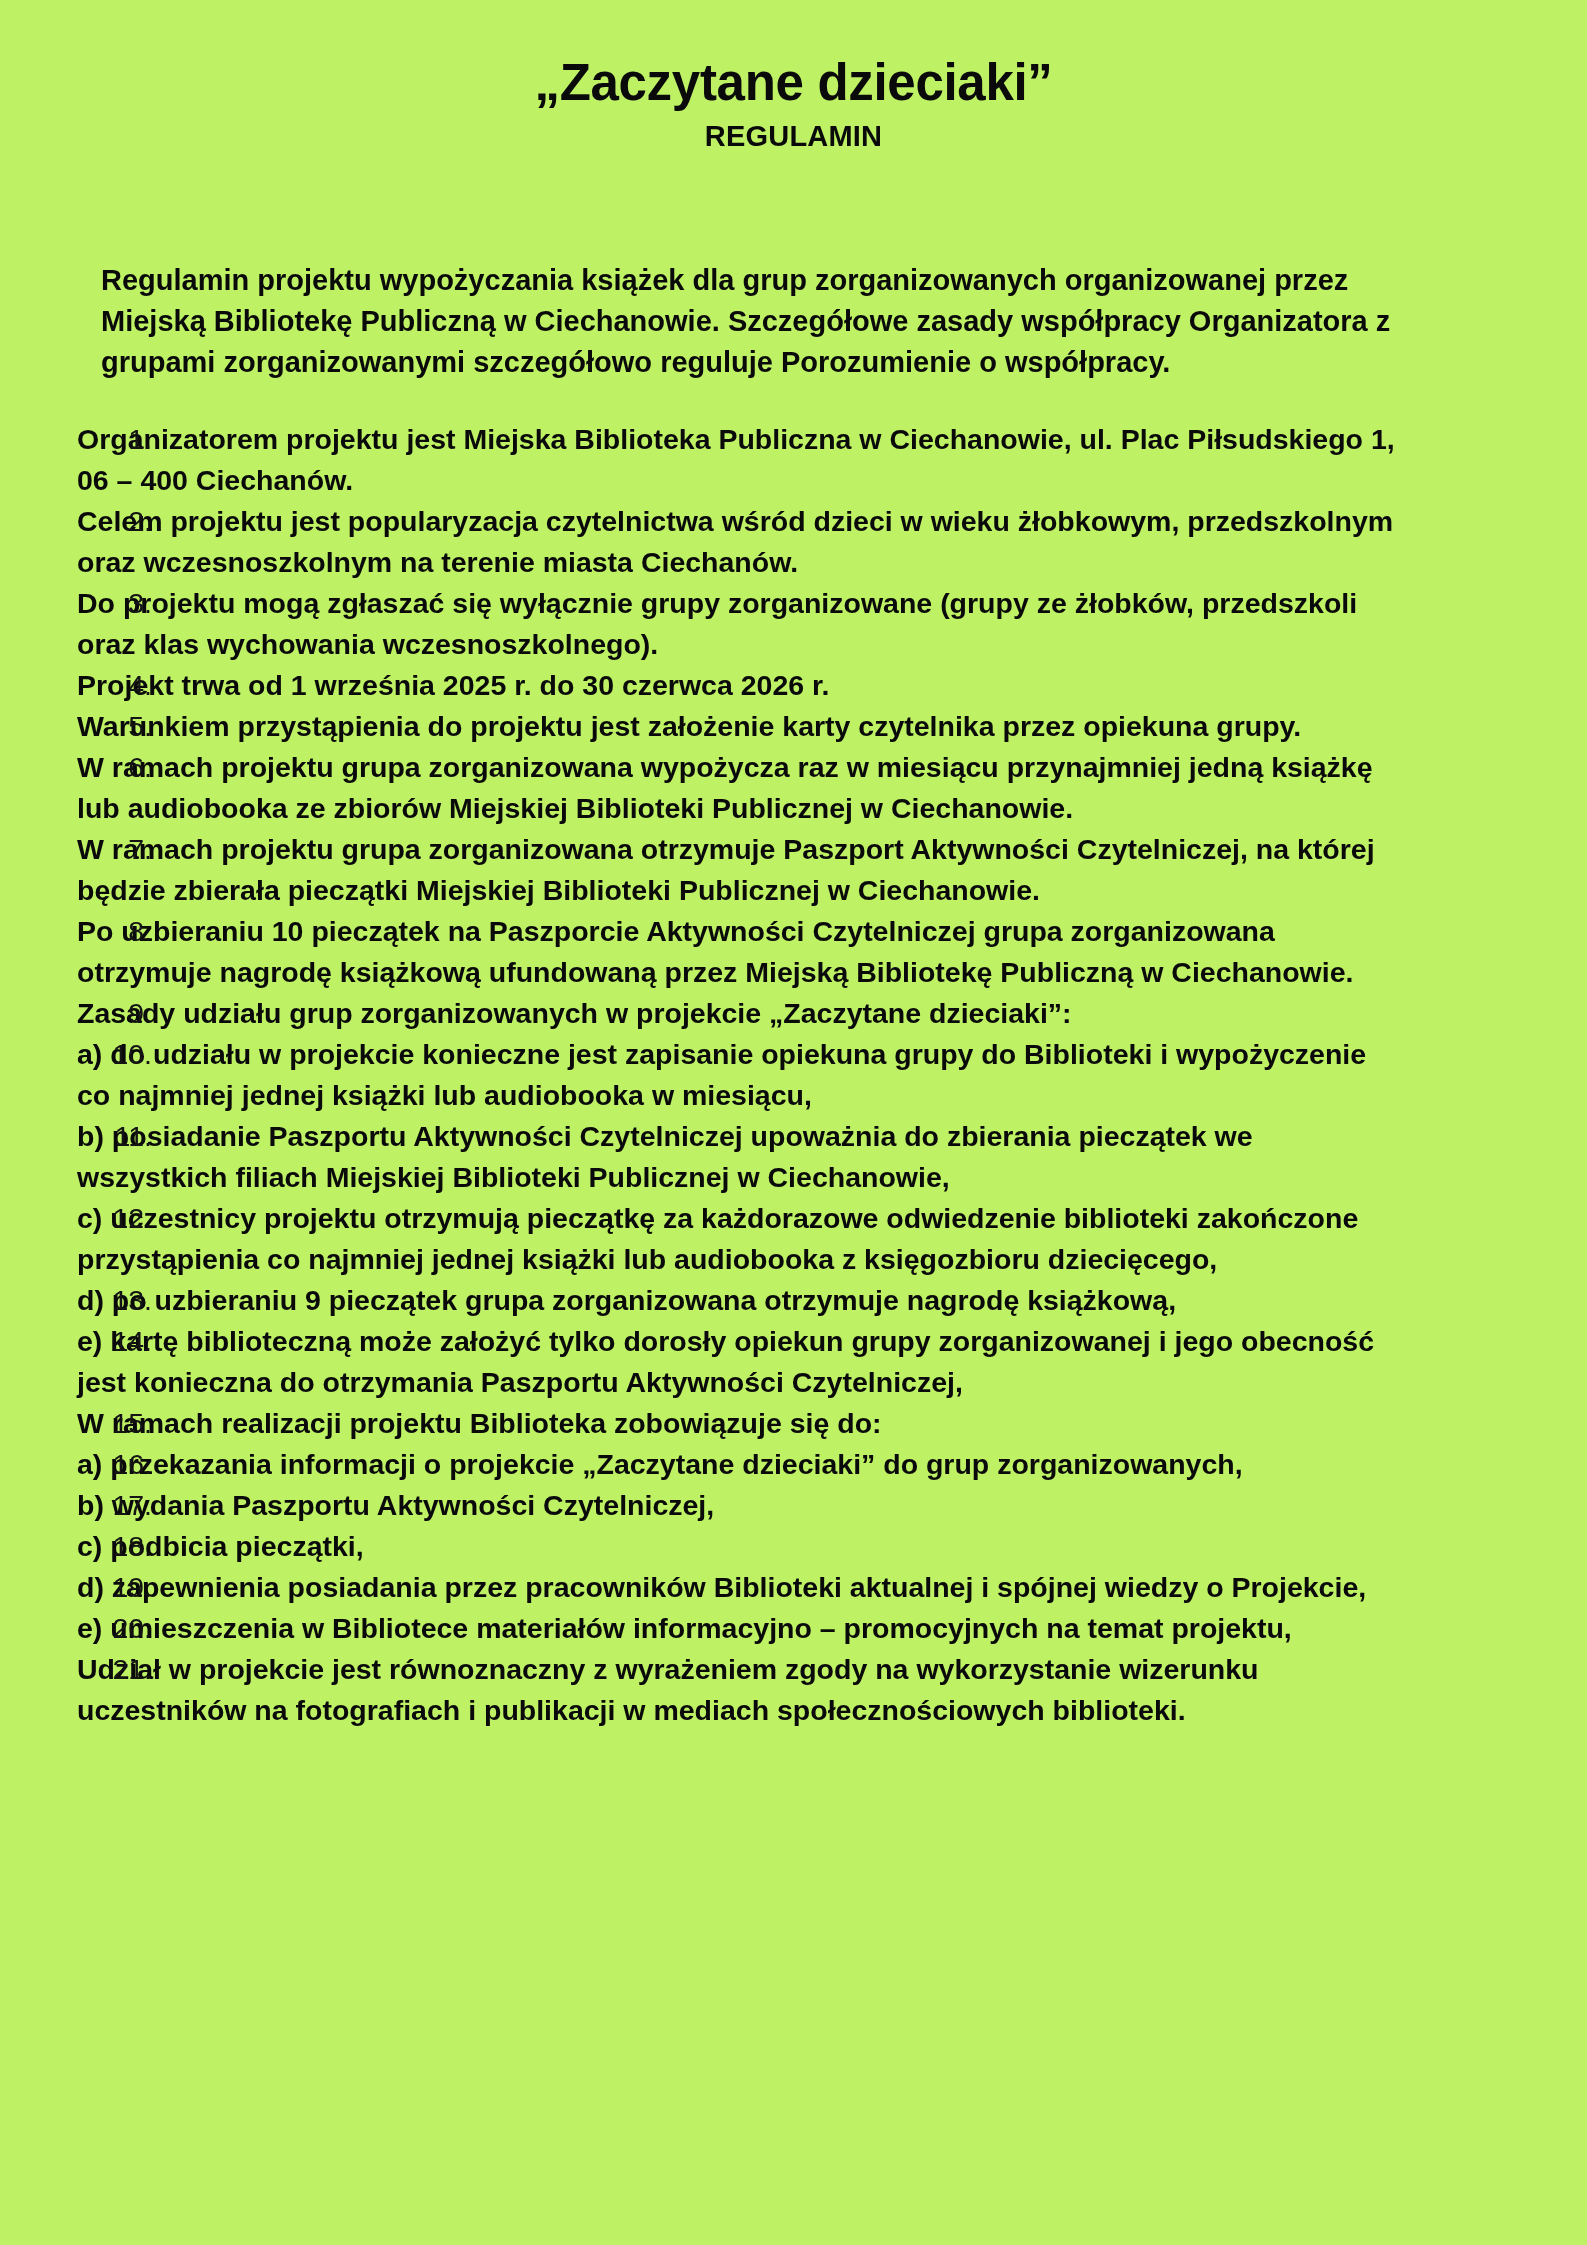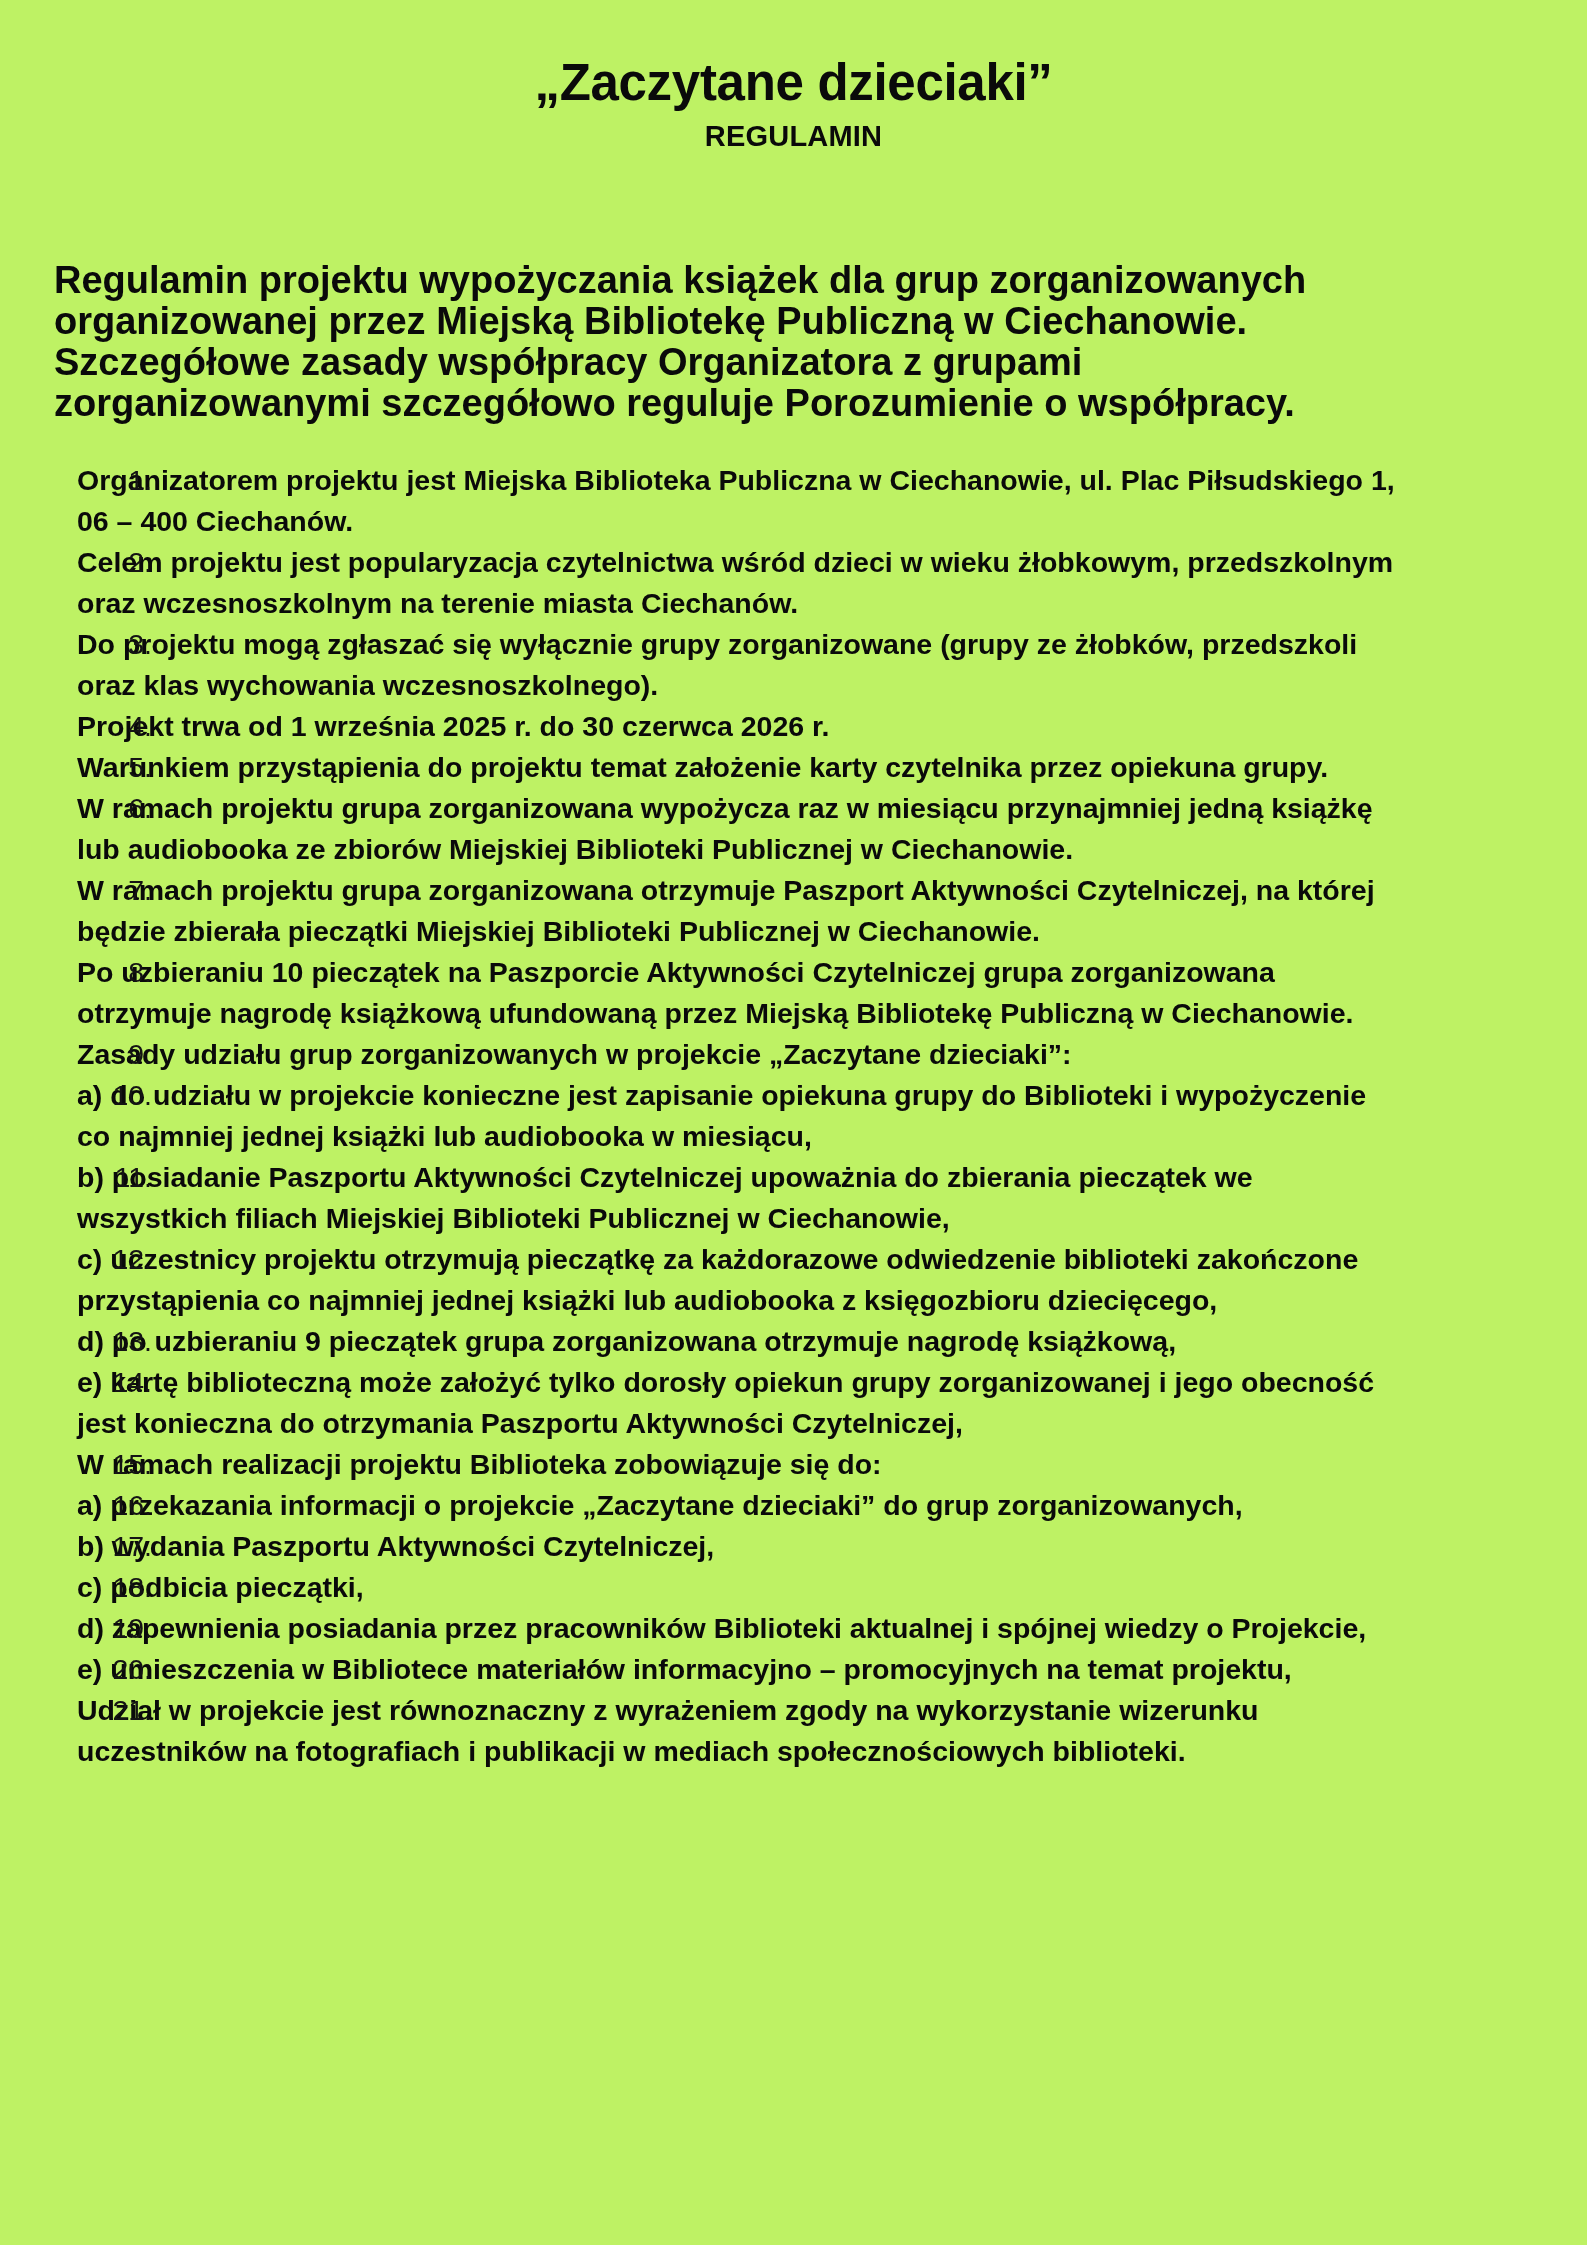--- a/index.html
+++ b/index.html
@@ -39,22 +39,22 @@
     font-weight: 700;
     line-height: 1.2;
     margin: 8px 0 3px 0;
     color: #0a0a0a;
     letter-spacing: 0.2px;
   }
 
   
   .intro {
     margin: 106px 0 0 0;
-    padding: 0 186px 0 54px;
-    font-size: 38px;
+    padding: 0 186px 0 101px;
+    font-size: 29px;
     font-weight: 700;
     line-height: 41px;
     color: #0a0a0a;
     text-align: left;
   }
 
   
   .rules {
     margin: 36px 0 0 0;
     padding: 0 186px 0 0;
@@ -95,21 +95,21 @@
     <h2 class="doc-subtitle">REGULAMIN</h2>
   </div>
 
   <p class="intro">Regulamin projektu wypożyczania książek dla grup zorganizowanych organizowanej przez Miejską Bibliotekę Publiczną w Ciechanowie. Szczegółowe zasady współpracy Organizatora z grupami zorganizowanymi szczegółowo reguluje Porozumienie o współpracy.</p>
 
   <ol class="rules">
     <li>Organizatorem projektu jest Miejska Biblioteka Publiczna w Ciechanowie, ul. Plac Piłsudskiego 1, 06 – 400 Ciechanów.</li>
     <li>Celem projektu jest popularyzacja czytelnictwa wśród dzieci w wieku żłobkowym, przedszkolnym oraz wczesnoszkolnym na terenie miasta Ciechanów.</li>
     <li>Do projektu mogą zgłaszać się wyłącznie grupy zorganizowane (grupy ze żłobków, przedszkoli oraz klas wychowania wczesnoszkolnego).</li>
     <li>Projekt trwa od 1 września 2025 r. do 30 czerwca 2026 r.</li>
-    <li>Warunkiem przystąpienia do projektu temat założenie karty czytelnika przez opiekuna grupy.</li>
+    <li>Warunkiem przystąpienia do projektu jest założenie karty czytelnika przez opiekuna grupy.</li>
     <li>W ramach projektu grupa zorganizowana wypożycza raz w miesiącu przynajmniej jedną książkę lub audiobooka ze zbiorów Miejskiej Biblioteki Publicznej w Ciechanowie.</li>
     <li>W ramach projektu grupa zorganizowana otrzymuje Paszport Aktywności Czytelniczej, na której będzie zbierała pieczątki Miejskiej Biblioteki Publicznej w Ciechanowie.</li>
     <li>Po uzbieraniu 10 pieczątek na Paszporcie Aktywności Czytelniczej grupa zorganizowana otrzymuje nagrodę książkową ufundowaną przez Miejską Bibliotekę Publiczną w Ciechanowie.</li>
     <li>Zasady udziału grup zorganizowanych w projekcie „Zaczytane dzieciaki”:</li>
     <li>a) do udziału w projekcie konieczne jest zapisanie opiekuna grupy do Biblioteki i wypożyczenie co najmniej jednej książki lub audiobooka w miesiącu,</li>
     <li>b) posiadanie Paszportu Aktywności Czytelniczej upoważnia do zbierania pieczątek we wszystkich filiach Miejskiej Biblioteki Publicznej w Ciechanowie,</li>
     <li>c) uczestnicy projektu otrzymują pieczątkę za każdorazowe odwiedzenie biblioteki zakończone przystąpienia co najmniej jednej książki lub audiobooka z księgozbioru dziecięcego,</li>
     <li>d) po uzbieraniu 9 pieczątek grupa zorganizowana otrzymuje nagrodę książkową,</li>
     <li>e) kartę biblioteczną może założyć tylko dorosły opiekun grupy zorganizowanej i jego obecność jest konieczna do otrzymania Paszportu Aktywności Czytelniczej,</li>
     <li>W ramach realizacji projektu Biblioteka zobowiązuje się do:</li>

